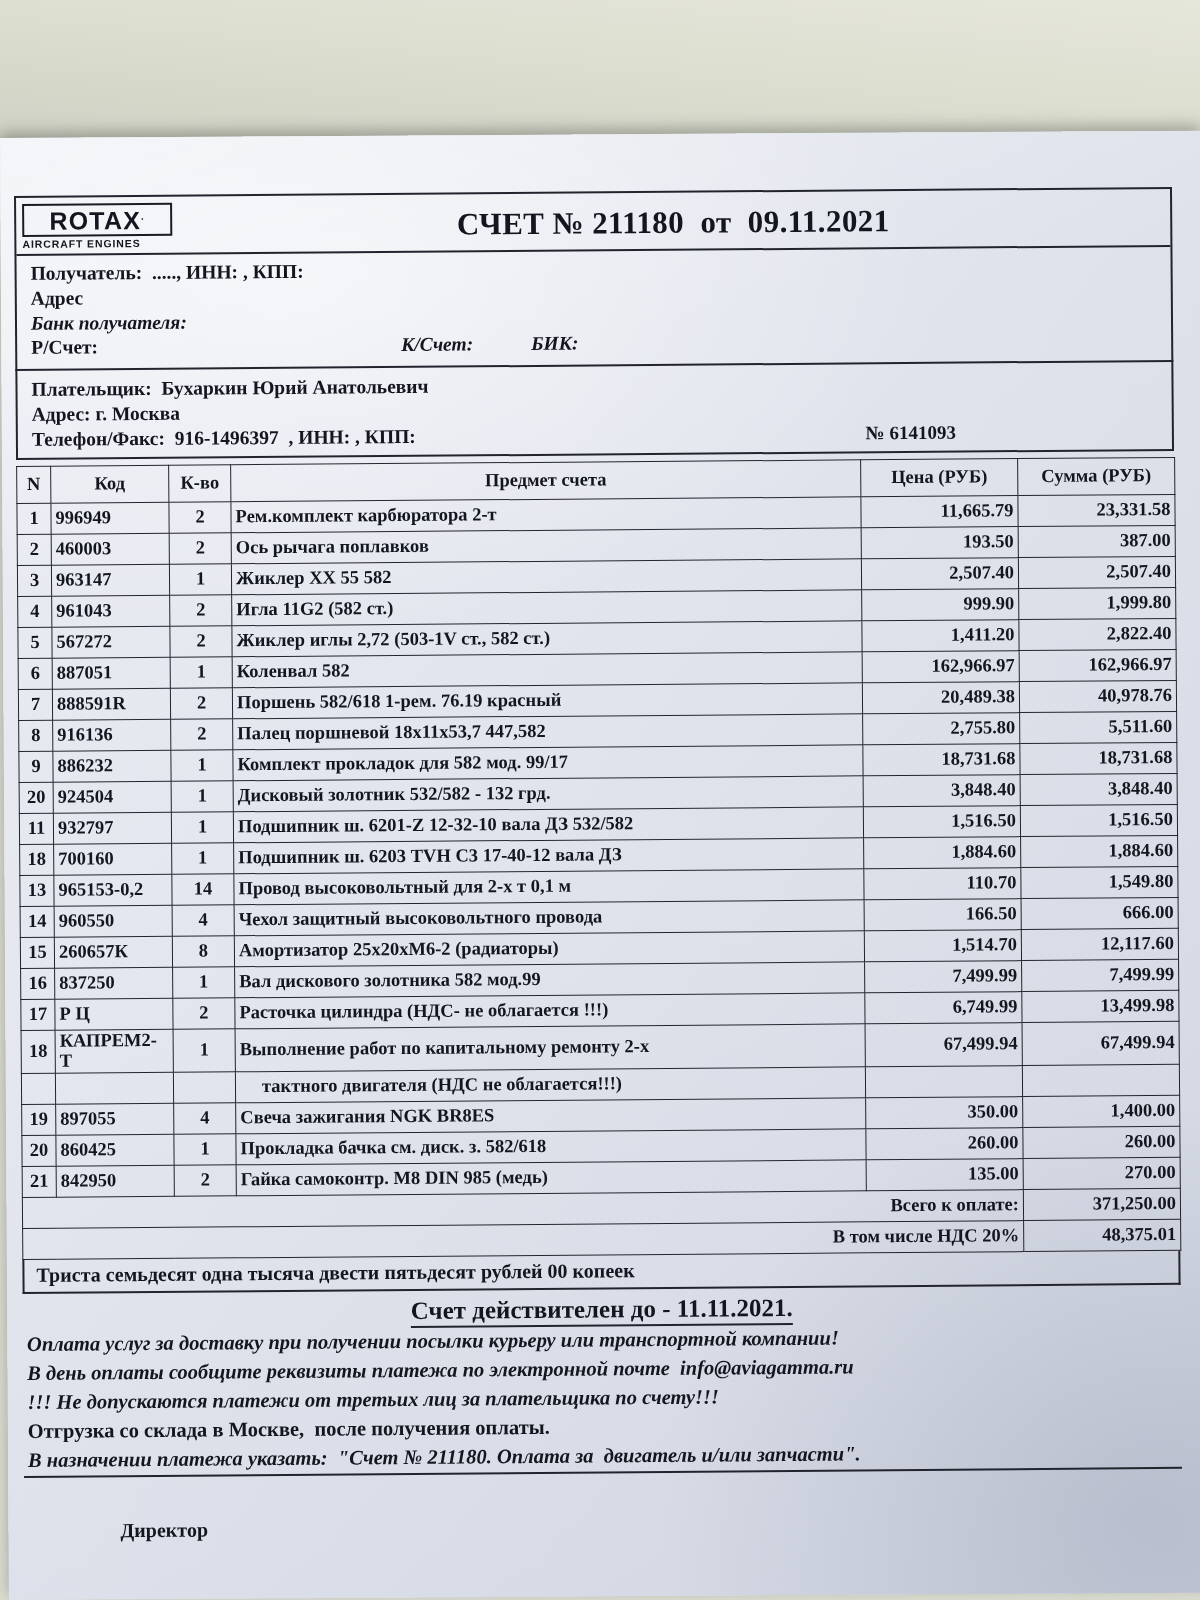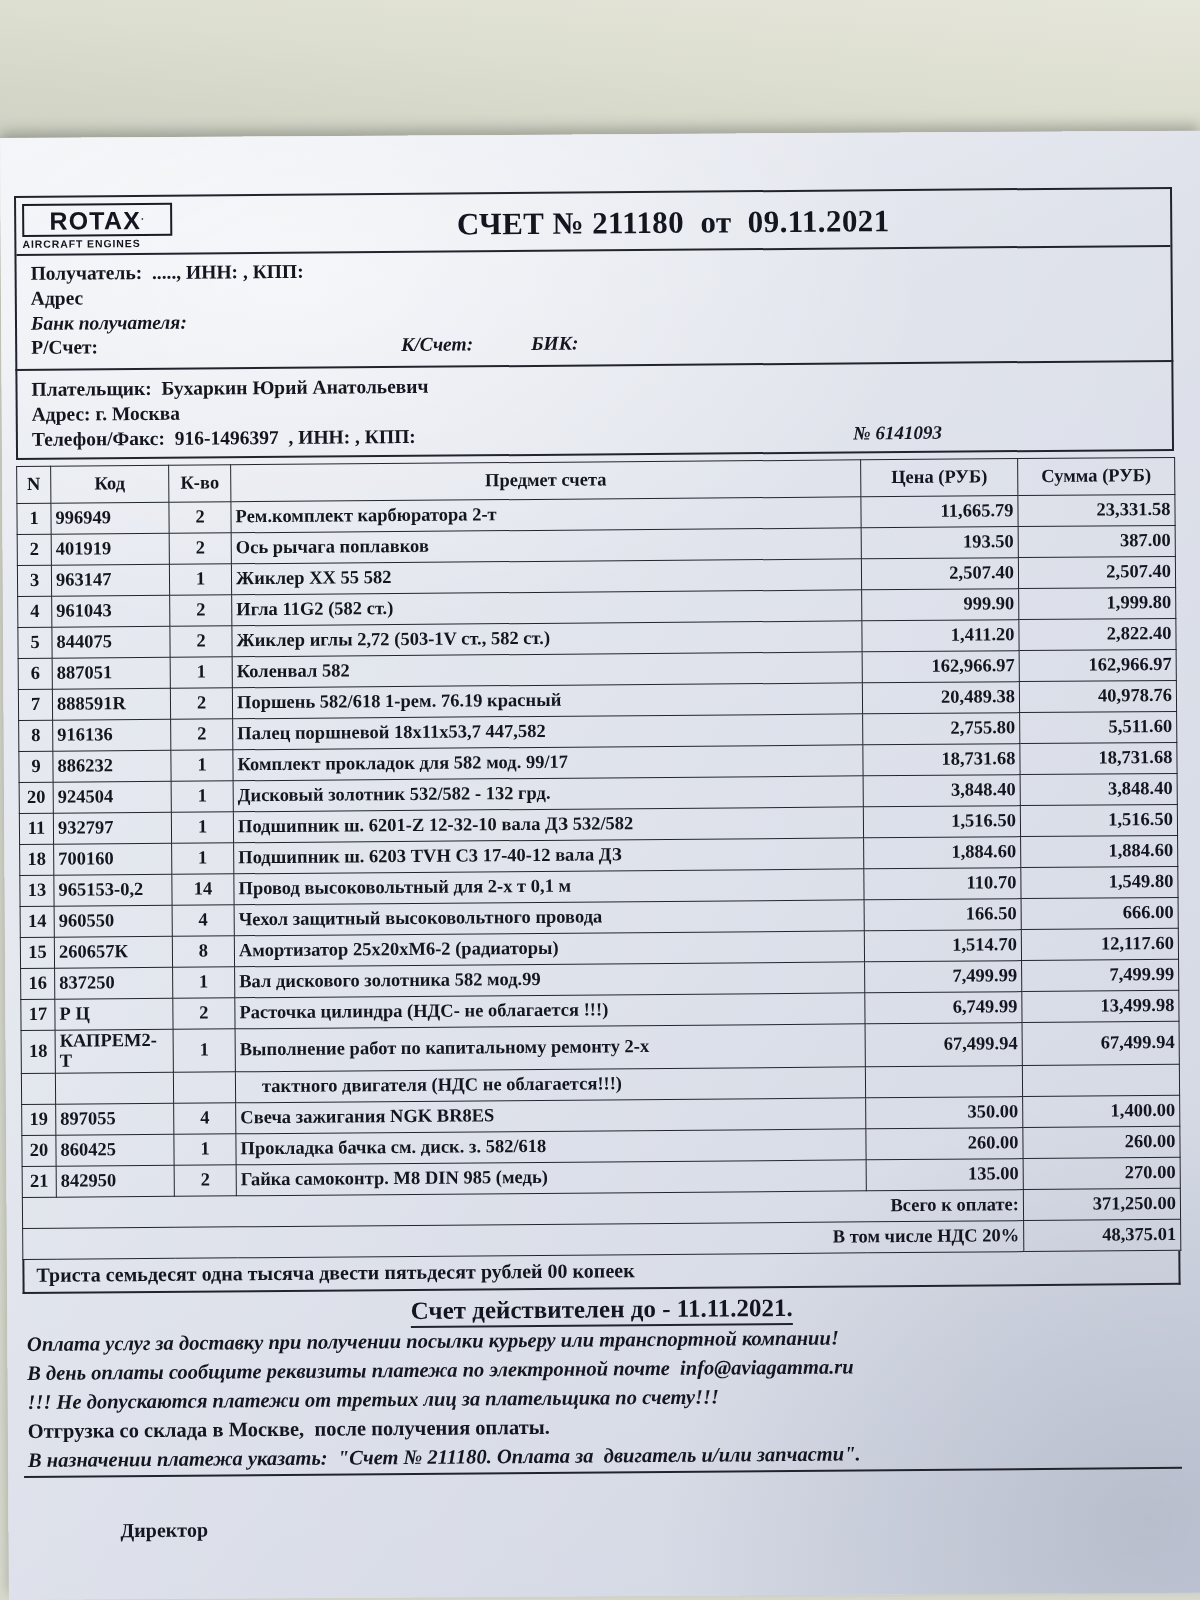--- a/index.html
+++ b/index.html
@@ -119,24 +119,23 @@
   .rs-line .bik { flex: 0 0 auto; font-style: italic; font-family: Liberation Serif, serif; }
 
   .payer-box {
     border: 2px solid #22242d;
     border-top: none;
     padding: 6px 0 6px 0;
     position: relative;
   }
   .docnum {
     position: absolute;
-    right: 230px;
+    right: 216px;
     bottom: 7px;
     font-size: 19px;
-    font-style: italic;
     font-weight: bold;
   }
 
   
   table.items {
     width: 100%;
     border-collapse: collapse;
     margin-top: 6px;
     table-layout: fixed;
   }
@@ -287,21 +286,21 @@
         <tr>
           <td class="n">1</td>
           <td class="code">996949</td>
           <td class="qty">2</td>
           <td class="desc">Рем.комплект карбюратора 2-т</td>
           <td class="price">11,665.79</td>
           <td class="sum">23,331.58</td>
         </tr>
         <tr>
           <td class="n">2</td>
-          <td class="code">401919</td>
+          <td class="code">460003</td>
           <td class="qty">2</td>
           <td class="desc">Ось рычага поплавков</td>
           <td class="price">193.50</td>
           <td class="sum">387.00</td>
         </tr>
         <tr>
           <td class="n">3</td>
           <td class="code">963147</td>
           <td class="qty">1</td>
           <td class="desc">Жиклер ХХ 55 582</td>
@@ -311,21 +310,21 @@
         <tr>
           <td class="n">4</td>
           <td class="code">961043</td>
           <td class="qty">2</td>
           <td class="desc">Игла 11G2 (582 ст.)</td>
           <td class="price">999.90</td>
           <td class="sum">1,999.80</td>
         </tr>
         <tr>
           <td class="n">5</td>
-          <td class="code">844075</td>
+          <td class="code">567272</td>
           <td class="qty">2</td>
           <td class="desc">Жиклер иглы 2,72 (503-1V ст., 582 ст.)</td>
           <td class="price">1,411.20</td>
           <td class="sum">2,822.40</td>
         </tr>
         <tr>
           <td class="n">6</td>
           <td class="code">887051</td>
           <td class="qty">1</td>
           <td class="desc">Коленвал 582</td>

